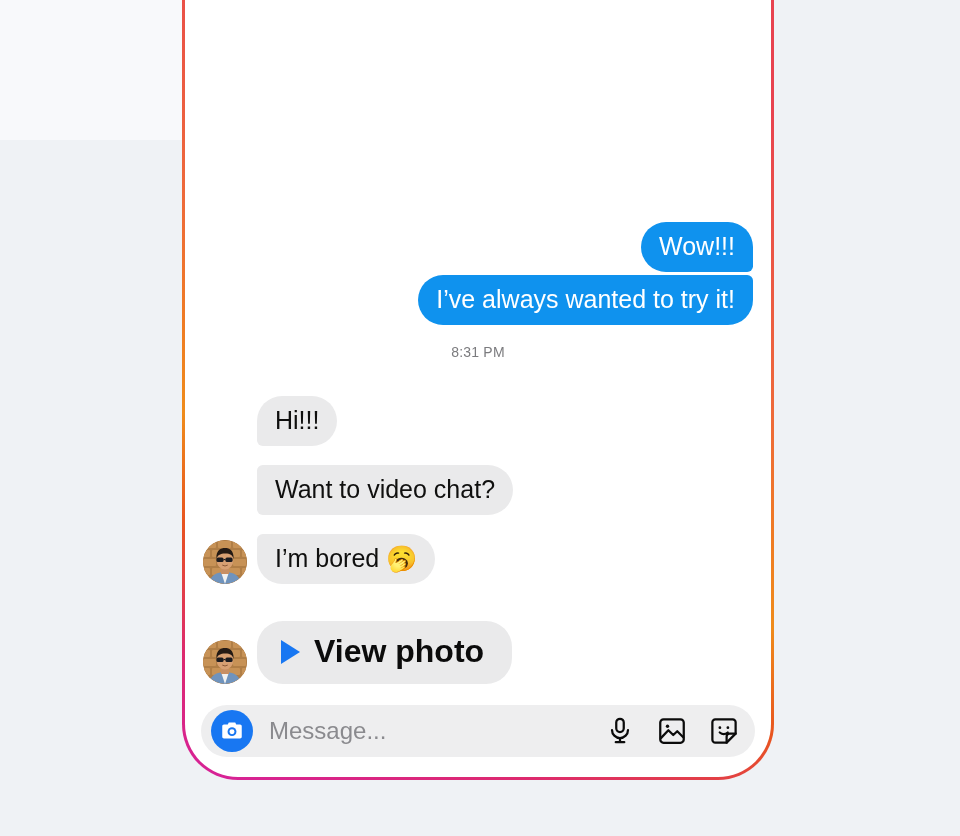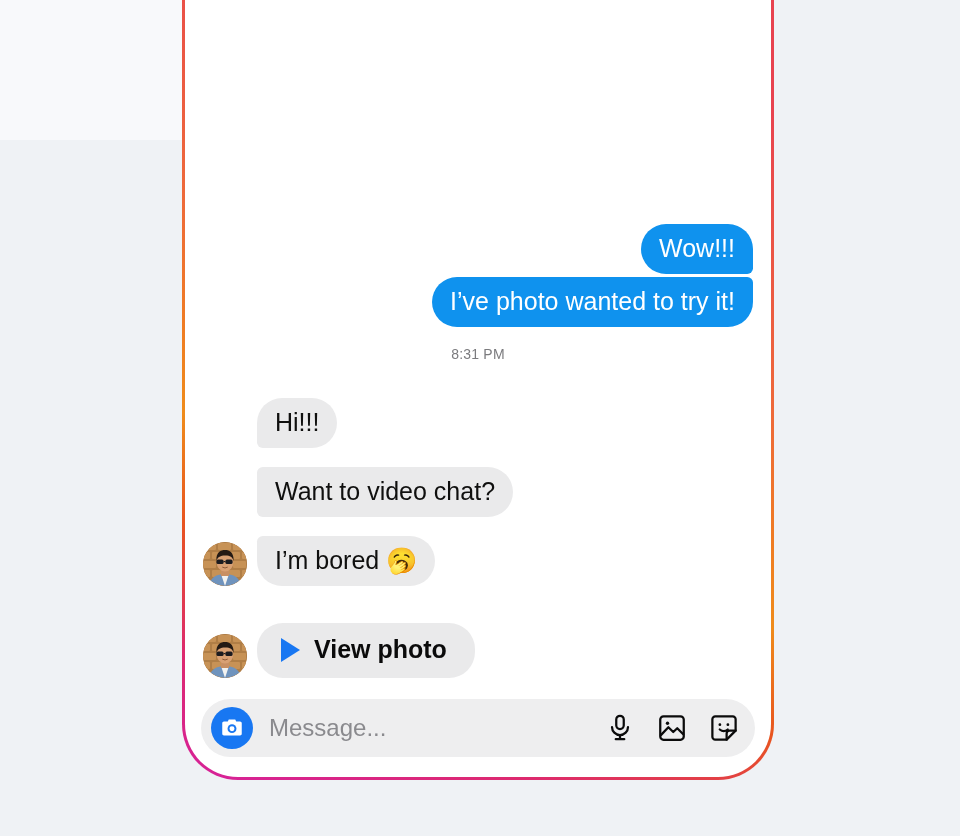--- a/index.html
+++ b/index.html
@@ -145,39 +145,39 @@
   }
 
   
   .view-photo {
     display: inline-flex;
     align-items: center;
     gap: 14px;
     background: #eaeaeb;
     border-radius: 26px;
     padding: 12px 28px 14px 24px;
-    font-size: 25px;
+    font-size: 32px;
     font-weight: bold;
     color: #0b0b0b;
     white-space: nowrap;
   }
   .play-tri {
     width: 0;
     height: 0;
     border-left: 19px solid #1877f2;
     border-top: 12px solid transparent;
     border-bottom: 12px solid transparent;
   }
 
   
   .composer {
     margin: 14px 16px 20px 16px;
     background: #eeeeef;
     border-radius: 30px;
-    height: 58px;
+    height: 52px;
     display: flex;
     align-items: center;
     padding: 0 16px 0 10px;
   }
   .cam-btn {
     width: 42px;
     height: 42px;
     min-width: 42px;
     border-radius: 50%;
     background: #1877f2;
@@ -212,21 +212,21 @@
 
 <div class="phone-frame">
   <div class="phone-screen">
 
     <div class="thread">
 
       <div class="row out">
         <div class="bubble blue b-out-top">Wow!!!</div>
       </div>
       <div class="row out">
-        <div class="bubble blue b-out-bottom">I’ve photo wanted to try it!</div>
+        <div class="bubble blue b-out-bottom">I’ve always wanted to try it!</div>
       </div>
 
       <div class="timestamp">8:31 PM</div>
 
       <div class="row in">
         <div class="avatar-spacer"></div>
         <div class="bubble gray b-in-top">Hi!!!</div>
       </div>
       <div class="row in">
         <div class="avatar-spacer"></div>

